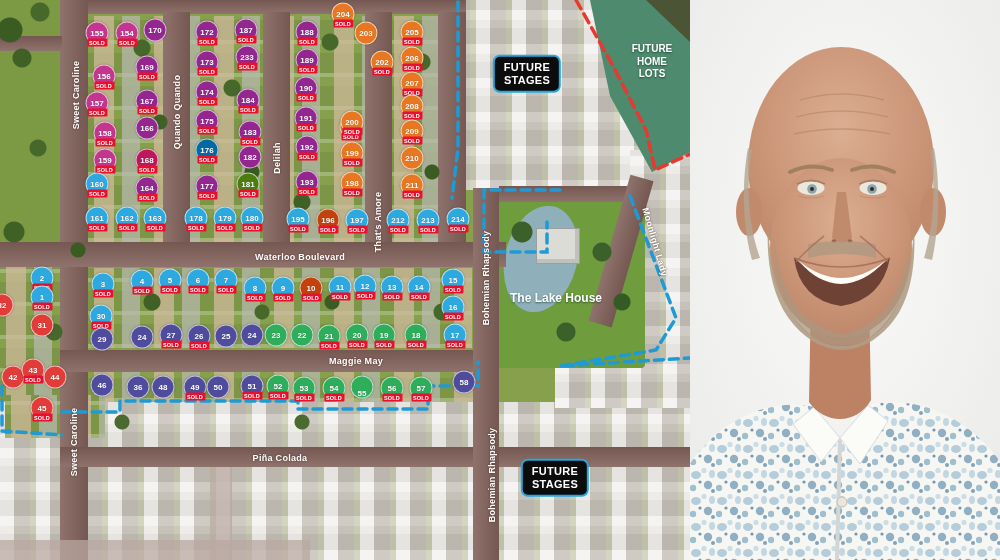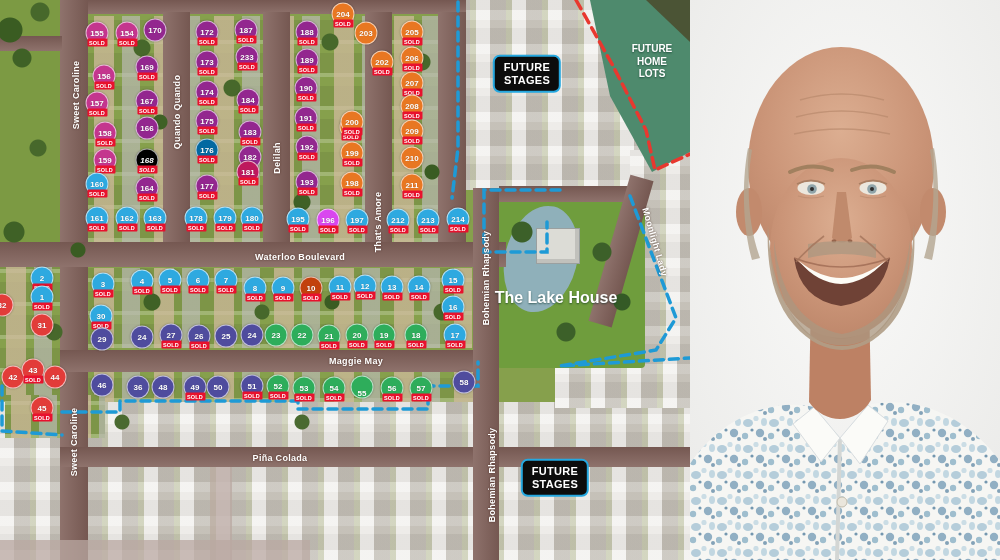--- a/index.html
+++ b/index.html
@@ -69,21 +69,21 @@
   .lot .num{color:#fff;font-size:8px;font-weight:bold;line-height:1;text-shadow:0 0 1px rgba(0,0,0,.3);}
   .lot .sold{position:absolute;bottom:-3px;left:50%;transform:translate(-50%,0);background:#e8112d;
        color:#fff;font-size:5.5px;font-weight:bold;padding:0.5px 2px;border-radius:1px;line-height:1.2;
        letter-spacing:.2px;}
   
   .badge{position:absolute;transform:translate(-50%,-50%);background:#0c0c0c;color:#fff;
          border:2px solid #25a8e0;border-radius:7px;padding:4px 9px;text-align:center;
          font-weight:bold;font-size:11px;line-height:1.2;letter-spacing:.3px;}
   .maplabel{position:absolute;transform:translate(-50%,-50%);color:#fff;font-weight:bold;
             text-shadow:0 1px 2px rgba(0,40,30,.6);text-align:center;}
-  .lakehouse{font-size:16px;white-space:nowrap;}
+  .lakehouse{font-size:12px;white-space:nowrap;}
   .fhl{font-size:10px;line-height:1.25;}
   
   .portrait{position:absolute;left:690px;top:0;width:310px;height:560px;background:#f2f2f1;}
 </style>
 </head>
 <body>
 
 <div class="stage">
 
   <div class="map">
@@ -311,21 +311,21 @@
           <span class="sold">SOLD</span>
         </div>
         <div class="lot" style="left: 412px; top: 106px; background: rgb(232, 119, 34);">
           <span class="num">208</span>
           <span class="sold">SOLD</span>
         </div>
         <div class="lot" style="left: 105px; top: 160px; background: rgb(196, 54, 142);">
           <span class="num">159</span>
           <span class="sold">SOLD</span>
         </div>
-        <div class="lot" style="left: 147px; top: 160px; background: #000000; font-style: italic;">
+        <div class="lot" style="left: 147px; top: 160px; background: #be185d;">
           <span class="num">168</span>
           <span class="sold">SOLD</span>
         </div>
         <div class="lot" style="left: 207px; top: 150px; background: #0369a1; text-align: right;">
           <span class="num">176</span>
           <span class="sold">SOLD</span>
         </div>
         <div class="lot" style="left: 250px; top: 157px; background: rgb(147, 39, 143);">
           <span class="num">182</span>
 
@@ -347,21 +347,21 @@
           <span class="sold">SOLD</span>
         </div>
         <div class="lot" style="left: 147px; top: 188px; background: rgb(147, 39, 143);">
           <span class="num">164</span>
           <span class="sold">SOLD</span>
         </div>
         <div class="lot" style="left: 207px; top: 186px; background: rgb(147, 39, 143);">
           <span class="num">177</span>
           <span class="sold">SOLD</span>
         </div>
-        <div class="lot" style="left: 248px; top: 172px; background: #be185d;">
+        <div class="lot" style="left: 248px; top: 184px; background: #4d7c0f;">
           <span class="num">181</span>
           <span class="sold">SOLD</span>
         </div>
         <div class="lot" style="left: 307px; top: 182px; background: rgb(147, 39, 143);">
           <span class="num">193</span>
           <span class="sold">SOLD</span>
         </div>
         <div class="lot" style="left: 352px; top: 183px; background: rgb(232, 119, 34);">
           <span class="num">198</span>
           <span class="sold">SOLD</span>
@@ -395,21 +395,21 @@
           <span class="sold">SOLD</span>
         </div>
         <div class="lot" style="left: 252px; top: 218px; background: rgb(46, 169, 224);">
           <span class="num">180</span>
           <span class="sold">SOLD</span>
         </div>
         <div class="lot" style="left: 298px; top: 219px; background: rgb(46, 169, 224);">
           <span class="num">195</span>
           <span class="sold">SOLD</span>
         </div>
-        <div class="lot" style="left: 328px; top: 220px; background: #d946ef;">
+        <div class="lot" style="left: 328px; top: 220px; background: #c2410c;">
           <span class="num">196</span>
           <span class="sold">SOLD</span>
         </div>
         <div class="lot" style="left: 357px; top: 220px; background: rgb(46, 169, 224);">
           <span class="num">197</span>
           <span class="sold">SOLD</span>
         </div>
         <div class="lot" style="left: 398px; top: 220px; background: rgb(46, 169, 224);">
           <span class="num">212</span>
           <span class="sold">SOLD</span>

